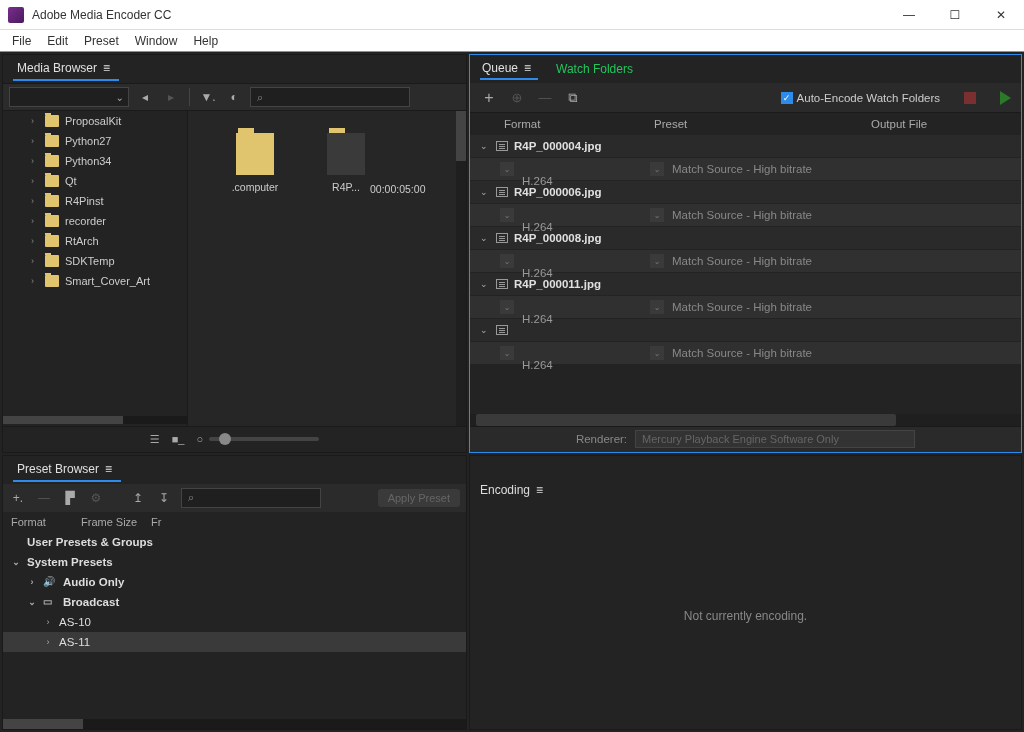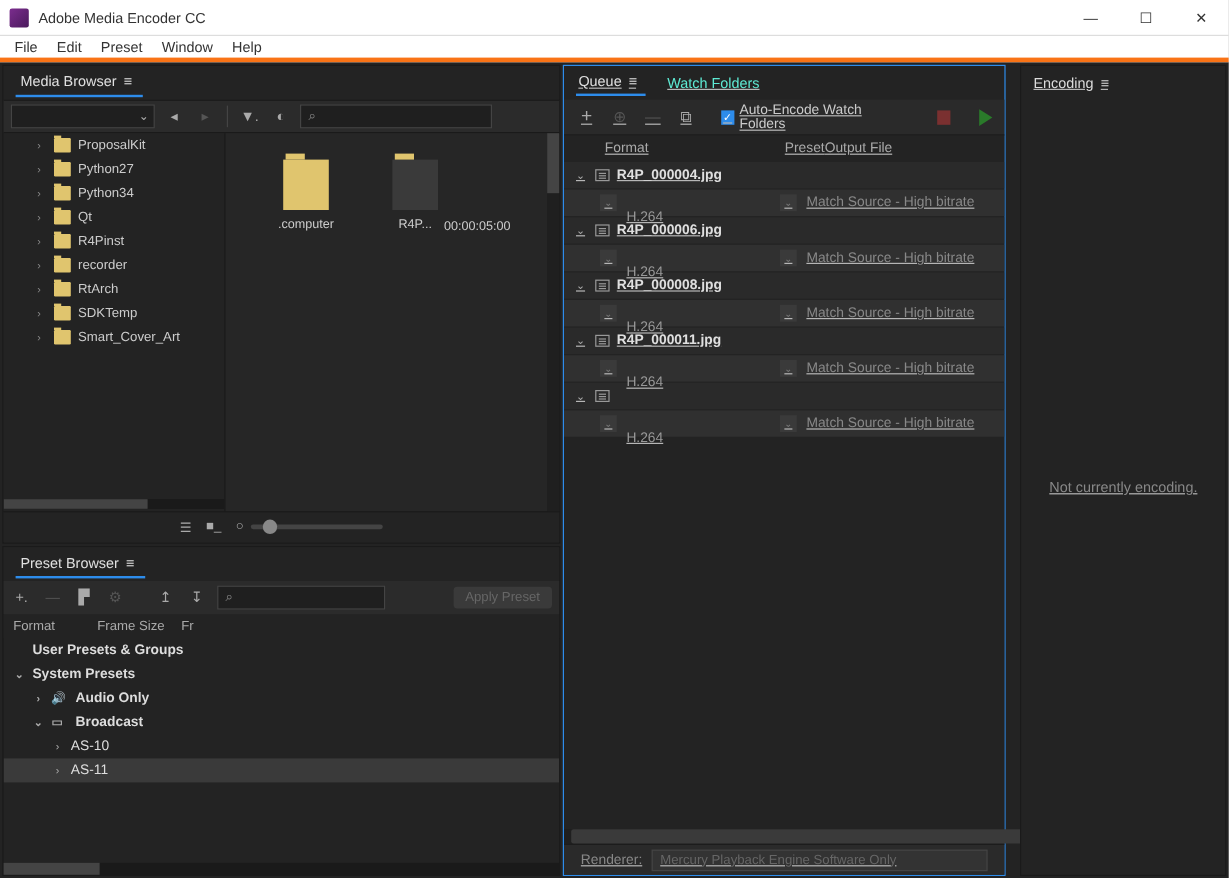--- a/index.html
+++ b/index.html
@@ -5,27 +5,27 @@
 * { margin:0; padding:0; box-sizing:border-box; font-family:"Segoe UI",Tahoma,sans-serif; user-select:none; }
 body { width:1024px; height:732px; background:#f0f0f0; overflow:hidden; }
 
 
 .titlebar { height:30px; background:#fff; display:flex; align-items:center; padding:0 0 0 8px; border-bottom:1px solid #ddd; }
 .titlebar .logo { width:16px; height:16px; background:linear-gradient(135deg,#7b2d8e,#4a1a5c); border-radius:2px; margin-right:8px; }
 .titlebar .title { font-size:12px; color:#333; flex:1; }
 .titlebar .winbtn { width:46px; height:30px; display:flex; align-items:center; justify-content:center; color:#333; font-size:12px; }
 
 
-.menubar { height:22px; background:#fff; display:flex; align-items:center; padding:0 4px; border-bottom:4px solid #f97316; }
+.menubar { height:22px; background:#fff; display:flex; align-items:center; padding:0 4px; border-bottom:1px solid #f97316; }
 .menubar .item { padding:2px 8px; font-size:12px; color:#333; }
 
 
 .app { height:680px; background:#232323; display:flex; gap:2px; padding:2px; color:#b6b6b6; font-size:11px; }
 .leftcol { width:465px; display:flex; flex-direction:column; gap:2px; }
-.rightcol { flex:1; display:flex; flex-direction:row; gap:12px;text-decoration:underline; }
+.rightcol { flex:1; display:flex; flex-direction:column; gap:2px; }
 .panel { background:#232323; border:1px solid #1a1a1a; display:flex; flex-direction:column; position:relative; }
 
 .panel-tabs { height:28px; display:flex; align-items:center; padding:0 10px; gap:4px; background:#232323; }
 .panel-tabs .tab { padding:4px 4px; color:#b6b6b6; font-size:12px; display:flex; align-items:center; gap:6px; }
 .panel-tabs .tab.active { color:#e0e0e0; border-bottom:2px solid #2d8ceb; }
 .hamb { display:inline-block; width:12px; letter-spacing:-1px; }
 
 .toolbar { height:28px; background:#2b2b2b; display:flex; align-items:center; padding:0 6px; gap:6px; border-top:1px solid #1a1a1a; border-bottom:1px solid #1a1a1a; }
 .toolbar .sep { width:1px; height:18px; background:#444; margin:0 2px; }
 .toolbar .btn { width:20px; height:20px; display:flex; align-items:center; justify-content:center; color:#aaa; font-size:12px; }
@@ -79,21 +79,21 @@
 .pb-row.bold { font-weight:600; }
 .pb-row.sel { background:#3a3a3a; }
 .pb-row .ico { width:14px; font-size:10px; color:#aaa; }
 
 .pb-scrollh { height:10px; background:#1a1a1a; position:relative; }
 .pb-scrollh .thumb { position:absolute; left:0; width:80px; height:100%; background:#444; }
 
 
 .queue-panel { flex:1.45; border:1px solid #2d8ceb; }
 .q-tabs { height:28px; display:flex; align-items:center; padding:0 10px; gap:16px; }
-.q-tabs .tab { font-size:12px; color:#5eead4; padding:3px 2px; display:flex; align-items:center; gap:6px; }
+.q-tabs .tab { font-size:12px; color:#22c55e; padding:3px 2px; display:flex; align-items:center; gap:6px; }
 .q-tabs .tab.active { color:#e0e0e0; border-bottom:2px solid #2d8ceb; }
 
 .q-toolbar { height:30px; background:#2a2a2a; display:flex; align-items:center; padding:0 10px; gap:10px; border-bottom:1px solid #1a1a1a; }
 .q-toolbar .btn { width:18px; height:18px; display:flex; align-items:center; justify-content:center; color:#aaa; font-size:13px; }
 .q-toolbar .btn.disabled { color:#555; }
 .q-toolbar .spacer { flex:1; }
 .checkbox { width:12px; height:12px; background:#2d8ceb; display:inline-flex; align-items:center; justify-content:center; color:#fff; font-size:9px; margin-right:4px; }
 .checklabel { color:#ccc; font-size:11.5px; display:flex; align-items:center; }
 .stopbtn { width:12px; height:12px; background:#7a3030; margin-left:14px; }
 .playbtn { width:0; height:0; border-left:11px solid #2a7a2a; border-top:7px solid transparent; border-bottom:7px solid transparent; margin-left:14px; }
@@ -113,21 +113,21 @@
 .q-item .fmt { width:120px; color:#999;margin-top:24px; }
 .q-item .preset { color:#888; }
 
 .q-scrollh { height:12px; background:#1f1f1f; position:relative; }
 .q-scrollh .thumb { position:absolute; left:6px; width:420px; height:100%; background:#3a3a3a; border-radius:2px; }
 
 .renderer-row { height:26px; background:#2a2a2a; display:flex; align-items:center; justify-content:center; gap:8px; font-size:11.5px; color:#888; border-top:1px solid #1a1a1a; }
 .renderer-row .dd { flex:0 0 280px; height:18px; background:#333; border:1px solid #444; display:flex; align-items:center; padding:0 6px; color:#666; font-size:11px; }
 
 
-.enc-tabs { height:28px; display:flex; align-items:center; padding:0 10px; }
+.enc-tabs { height:28px; display:flex; align-items:center; padding:0 10px;margin-top:20px; }
 .enc-tabs .tab { font-size:12px; color:#ddd; display:flex; align-items:center; gap:6px; }
 .enc-body { flex:1; display:flex; align-items:center; justify-content:center; color:#888; font-size:12px; }
 
 .watermark { position:absolute; right:4px; bottom:4px; width:96px; height:40px; background:rgba(240,240,240,0.9); border-radius:2px; display:flex; align-items:center; padding:4px; gap:4px; }
 .watermark .globe { width:26px; height:26px; border-radius:50%; background:radial-gradient(circle at 30% 30%,#6ab0e0,#2a5a8a); }
 .watermark .txt { font-size:9px; color:#3a6a4a; font-weight:bold; line-height:1; }
 .watermark .sub { font-size:6px; color:#888; }
 </style>
 </head>
 <body>

